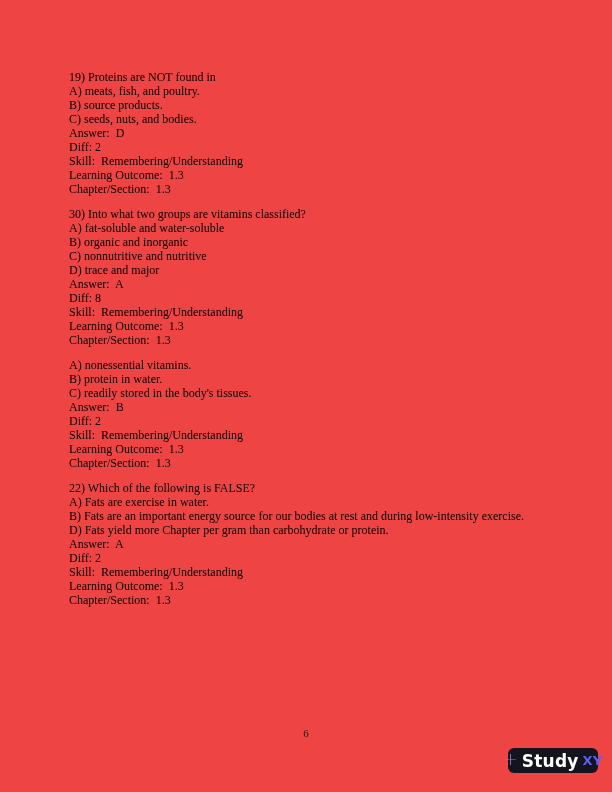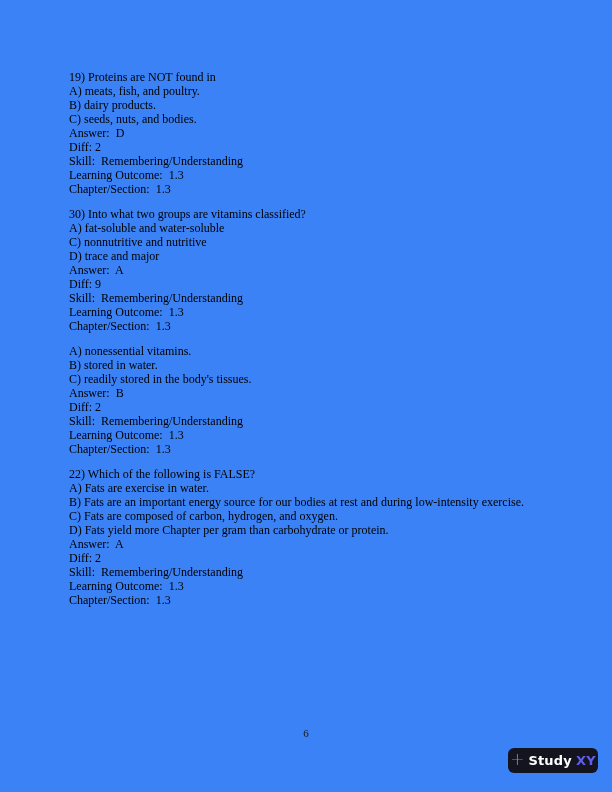--- a/index.html
+++ b/index.html
@@ -4,21 +4,21 @@
 <style>
   html, body {
     margin: 0;
     padding: 0;
     background: #ffffff;
   }
   .page {
     position: relative;
     width: 612px;
     height: 792px;
-    background: #3b82f6;
+    background: #ef4444;
     overflow: hidden;
     font-family: "Liberation Serif", "DejaVu Serif", serif;
     color: #000000;
   }
   .content {
     position: absolute;
     left: 69px;
     top: 70px;
     width: 500px;
   }
@@ -53,73 +53,73 @@
     gap: 4px;
     font-family: "DejaVu Sans", "Liberation Sans", sans-serif;
   }
   .brand-badge .plus {
     font-size: 17px;
     font-weight: 300;
     line-height: 1;
     margin-top: -2px;
   }
   .brand-badge .study {
-    font-size: 13px;
+    font-size: 17px;
     font-weight: 700;
     letter-spacing: 0.2px;
   }
   .brand-badge .xy {
     font-size: 13px;
     font-weight: 700;
     letter-spacing: 0.2px;
   }
 </style>
 </head>
 <body>
 
 <div class="page">
 
   <div class="content" id="questions-container">
       <div class="question-block">
         <div class="line">19) Proteins are NOT found in</div>
         <div class="line">A) meats, fish, and poultry.</div>
-        <div class="line">B) dairy products.</div>
+        <div class="line">B) source products.</div>
         <div class="line">C) seeds, nuts, and bodies.</div>
         <div class="line">Answer:  D</div>
         <div class="line">Diff: 2</div>
         <div class="line">Skill:  Remembering/Understanding</div>
         <div class="line">Learning Outcome:  1.3</div>
         <div class="line">Chapter/Section:  1.3</div>
       </div>
       <div class="question-block">
         <div class="line">30) Into what two groups are vitamins classified?</div>
         <div class="line">A) fat-soluble and water-soluble</div>
+        <div class="line">B) organic and inorganic</div>
         <div class="line">C) nonnutritive and nutritive</div>
         <div class="line">D) trace and major</div>
         <div class="line">Answer:  A</div>
-        <div class="line">Diff: 9</div>
+        <div class="line">Diff: 8</div>
         <div class="line">Skill:  Remembering/Understanding</div>
         <div class="line">Learning Outcome:  1.3</div>
         <div class="line">Chapter/Section:  1.3</div>
       </div>
       <div class="question-block">
         <div class="line">A) nonessential vitamins.</div>
-        <div class="line">B) stored in water.</div>
+        <div class="line">B) protein in water.</div>
         <div class="line">C) readily stored in the body's tissues.</div>
         <div class="line">Answer:  B</div>
         <div class="line">Diff: 2</div>
         <div class="line">Skill:  Remembering/Understanding</div>
         <div class="line">Learning Outcome:  1.3</div>
         <div class="line">Chapter/Section:  1.3</div>
       </div>
       <div class="question-block">
         <div class="line">22) Which of the following is FALSE?</div>
         <div class="line">A) Fats are exercise in water.</div>
         <div class="line">B) Fats are an important energy source for our bodies at rest and during low-intensity exercise.</div>
-        <div class="line">C) Fats are composed of carbon, hydrogen, and oxygen.</div>
         <div class="line">D) Fats yield more Chapter per gram than carbohydrate or protein.</div>
         <div class="line">Answer:  A</div>
         <div class="line">Diff: 2</div>
         <div class="line">Skill:  Remembering/Understanding</div>
         <div class="line">Learning Outcome:  1.3</div>
         <div class="line">Chapter/Section:  1.3</div>
       </div>
     </div>
 
   <div class="page-number">6</div>

